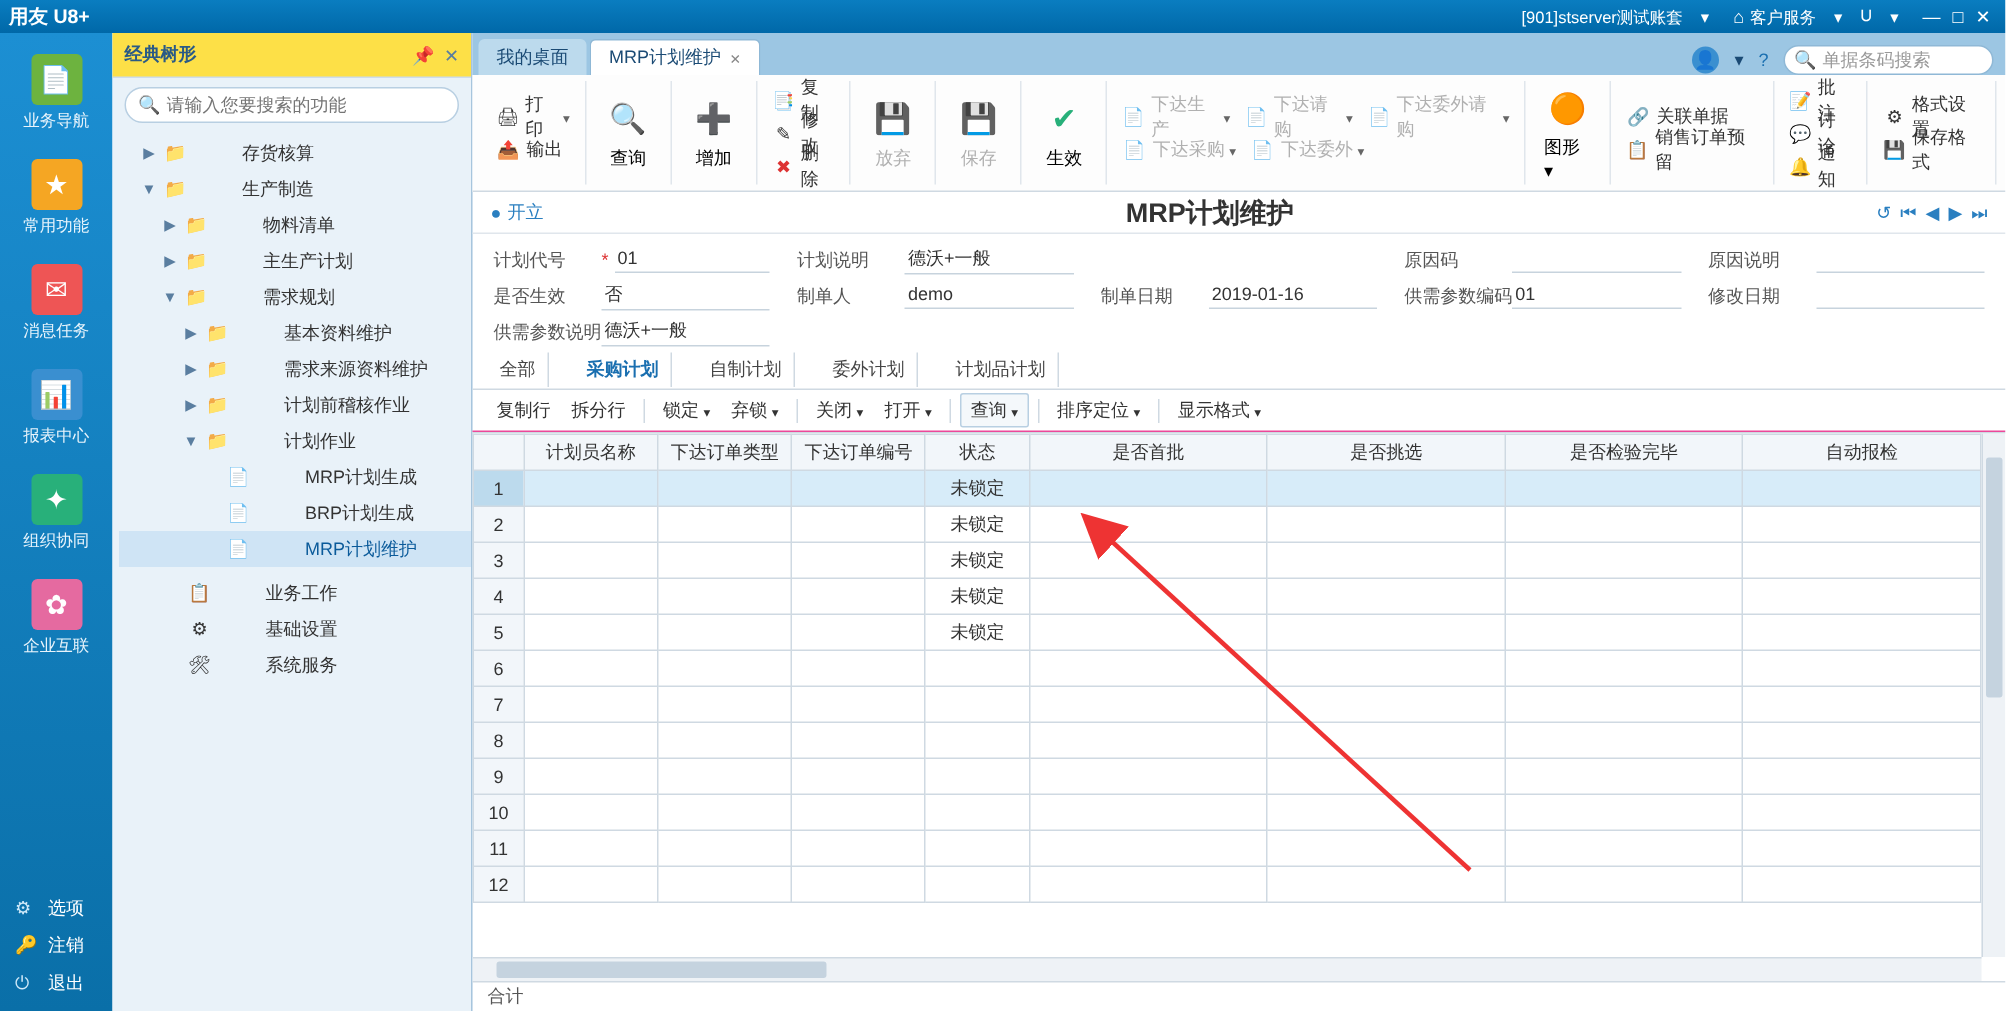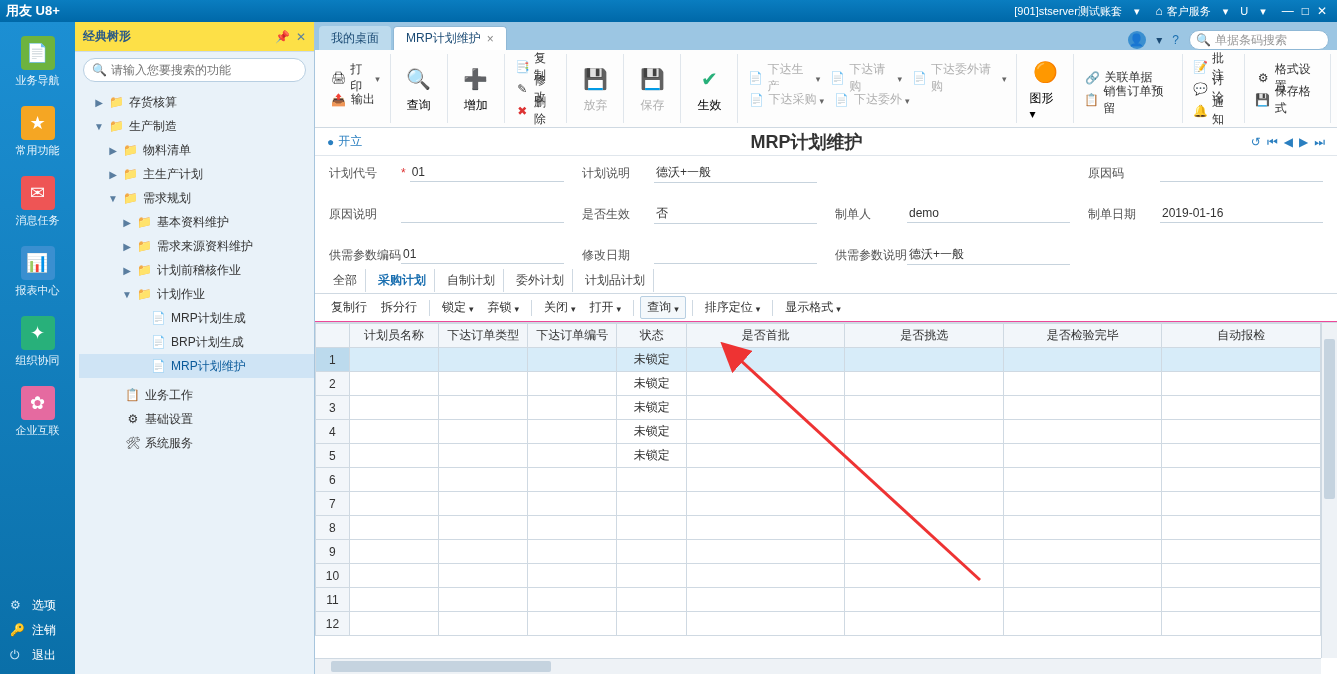--- a/index.html
+++ b/index.html
@@ -27,21 +27,21 @@
 .treehdr .t { flex:1; font-weight:bold; color:#2a5a86; }
 .treehdr .pin,.treehdr .cls { cursor:pointer; color:#5a7ea0; margin-left:6px; }
 .searchbox { margin:6px 8px; height:24px; background:#fff; border:1px solid #b8cfe2; border-radius:12px; display:flex; align-items:center; padding:0 8px; }
 .searchbox .mg { color:#8aa7bf; margin-right:4px; }
 .searchbox input { border:none; outline:none; flex:1; font-size:12px; color:#666; background:transparent; }
 .tree { flex:1; overflow:auto; padding:2px 0 2px 4px; }
 .tree .nd { display:flex; align-items:center; height:24px; padding-left:4px; cursor:pointer; color:#333; }
 .tree .nd.sel { background:#cfe4f5; color:#0a5a9a; }
 .tree .tg { width:12px; text-align:center; color:#5a7ea0; font-size:10px; }
 .tree .ic { width:16px; height:16px; margin:0 4px; display:inline-flex; align-items:center; justify-content:center; }
-.tree .lbl { white-space:nowrap; }
+.tree .lbl { white-space:nowrap;margin-left:32px; }
 .tree .l1 { padding-left:14px; }
 .tree .l2 { padding-left:28px; }
 .tree .l3 { padding-left:42px; }
 .tree .l4 { padding-left:56px; }
 
 
 .main { position:absolute; left:315px; top:22px; right:0; bottom:0; display:flex; flex-direction:column; }
 .tabrow { height:28px; background:#9cc6e3; display:flex; align-items:flex-end; padding-left:4px; }
 .tab { height:24px; padding:0 12px; display:flex; align-items:center; border-radius:4px 4px 0 0; margin-right:2px; cursor:pointer; color:#1a4a74; background:#bcdaed; }
 .tab.active { background:#fff; border:1px solid #8fb8d6; border-bottom:none; }
@@ -63,28 +63,28 @@
 .disabled { color:#b0b0b0 !important; }
 
 
 .dochdr { display:flex; align-items:center; height:28px; padding:0 12px; border-bottom:1px solid #e0e6ec; }
 .dochdr .st { color:#2a7fc0; display:flex; align-items:center; gap:4px; }
 .dochdr .ttl { flex:1; text-align:center; font-size:18px; font-weight:bold; color:#333; }
 .dochdr .nav { display:flex; gap:6px; color:#2a7fc0; }
 .dochdr .nav span { cursor:pointer; }
 
 
-.form { padding:6px 14px 2px; display:grid; grid-template-columns:repeat(4,1fr); gap:19px 18px; }
+.form { padding:6px 14px 2px; display:grid; grid-template-columns:repeat(5,1fr); gap:2px 18px; }
 .frow { display:flex; align-items:center; height:22px; }
 .flbl { width:72px; color:#555; }
 .fval { flex:1; border-bottom:1px solid #c7d3dd; color:#333; min-height:18px; padding:1px 2px; }
 .req { color:#d33; margin-right:4px; }
 
 
-.subtabs { height:26px; border-bottom:1px solid #cfd9e2; display:flex; align-items:center; padding:0 10px; gap:4px; }
+.subtabs { height:26px; border-bottom:1px solid #cfd9e2; display:flex; align-items:center; padding:0 10px; gap:17px; }
 .stab { padding:3px 8px; cursor:pointer; color:#444; border-right:1px solid #cfd9e2; }
 .stab.active { color:#1a6fb0; font-weight:bold; }
 
 
 .gtbar { height:28px; border-bottom:1px solid #ec4899; display:flex; align-items:center; padding:0 10px; gap:2px; }
 .gbtn { padding:2px 6px; cursor:pointer; color:#333; display:flex; align-items:center; }
 .gbtn.box { border:1px solid #b8cfe2; border-radius:2px; background:#f4f8fb; }
 .gbtn .dd::after { content:"▾"; font-size:9px; margin-left:3px; }
 .gsep { width:1px; height:16px; background:#cfd9e2; margin:0 4px; }
 
@@ -675,20 +675,23 @@
           </tbody>
       </table>
     </div>
     <div class="vsb">
         <div class="thumb"></div>
       </div>
     <div class="hsb">
         <div class="thumb"></div>
       </div>
   </div>
+  <div class="footer">
+      <span>合计</span>
+    </div>
 </div>
 
 <div class="arrow" style="left:720px; top:340px;">
 <svg width="280" height="250">
   <defs>
         <marker id="ah" markerWidth="10" markerHeight="10" refX="2" refY="5" orient="auto">
           <path d="M0,0 L10,5 L0,10 z" fill="#e33"></path>
         </marker>
       </defs>
   <line x1="260" y1="240" x2="18" y2="18" stroke="#e33" stroke-width="3" marker-end="url(#ah)"></line>

